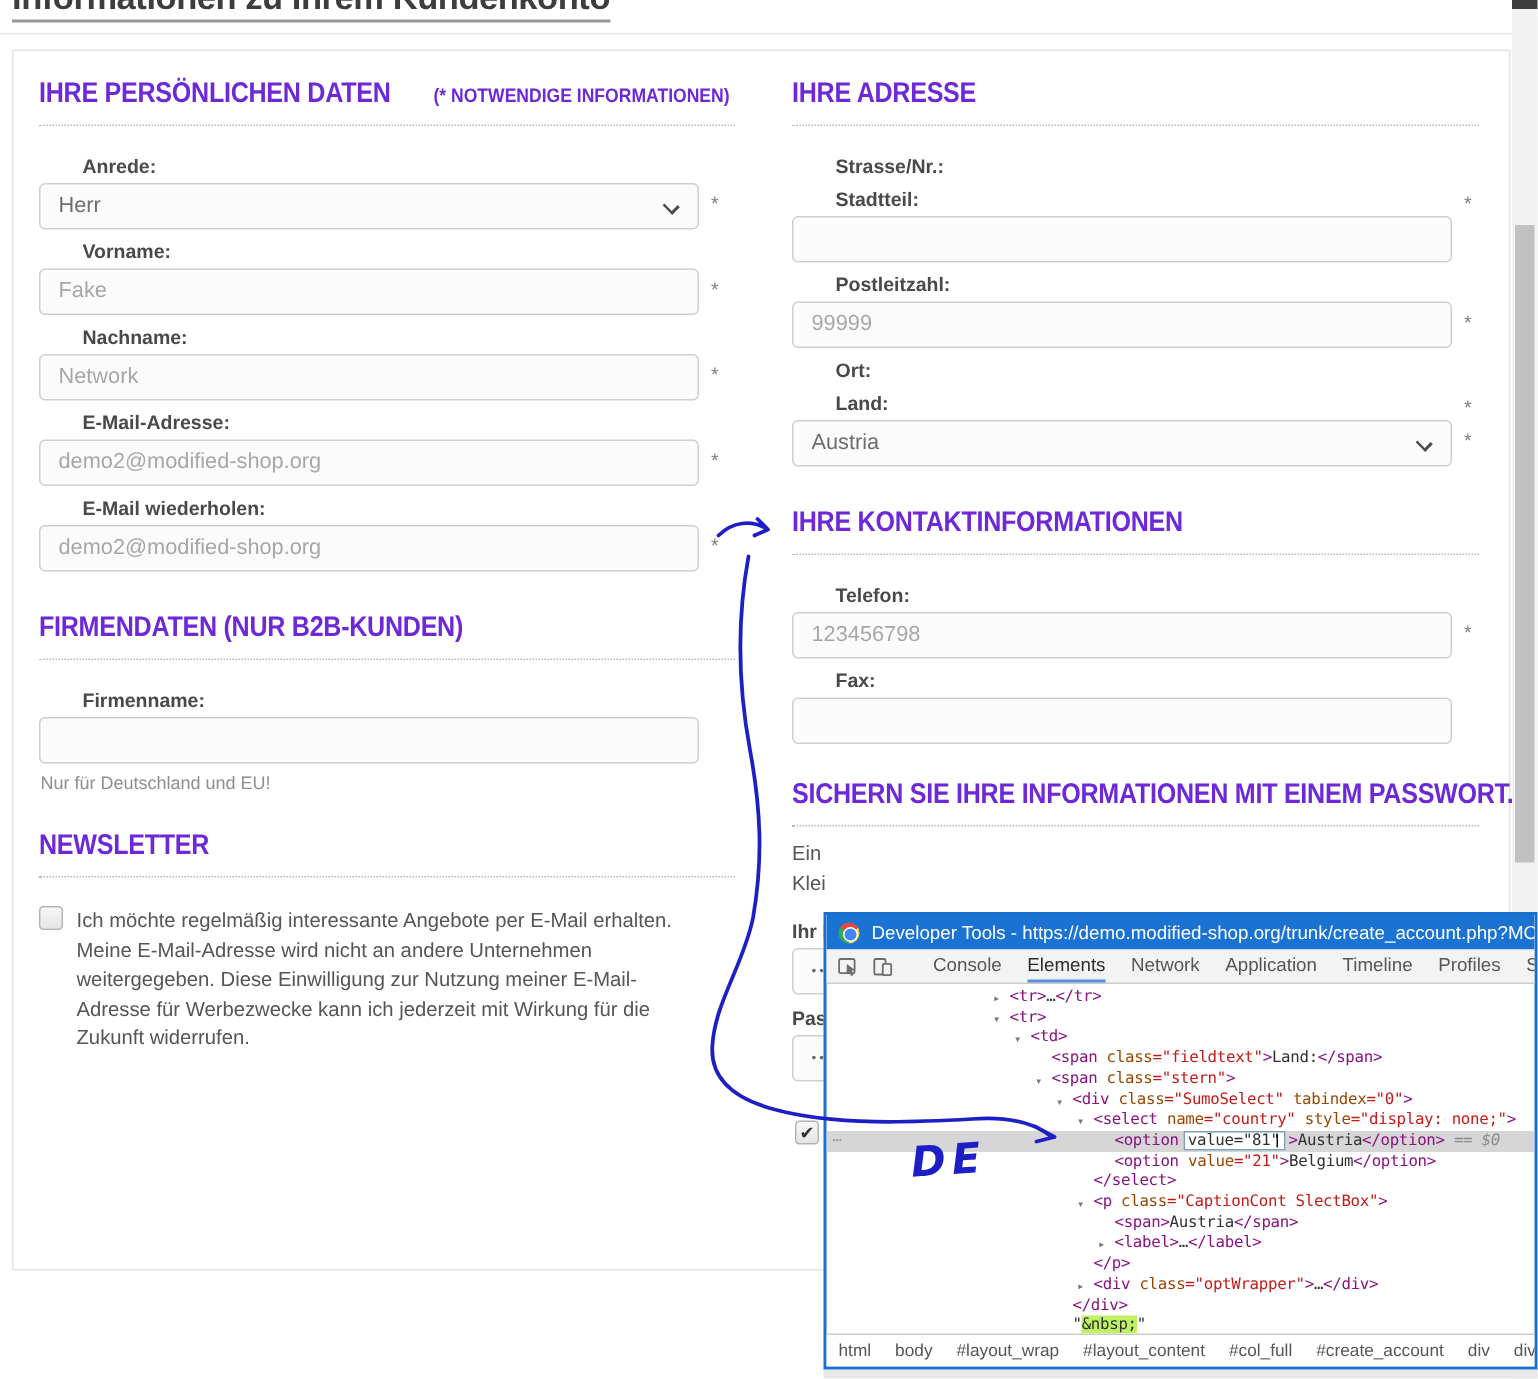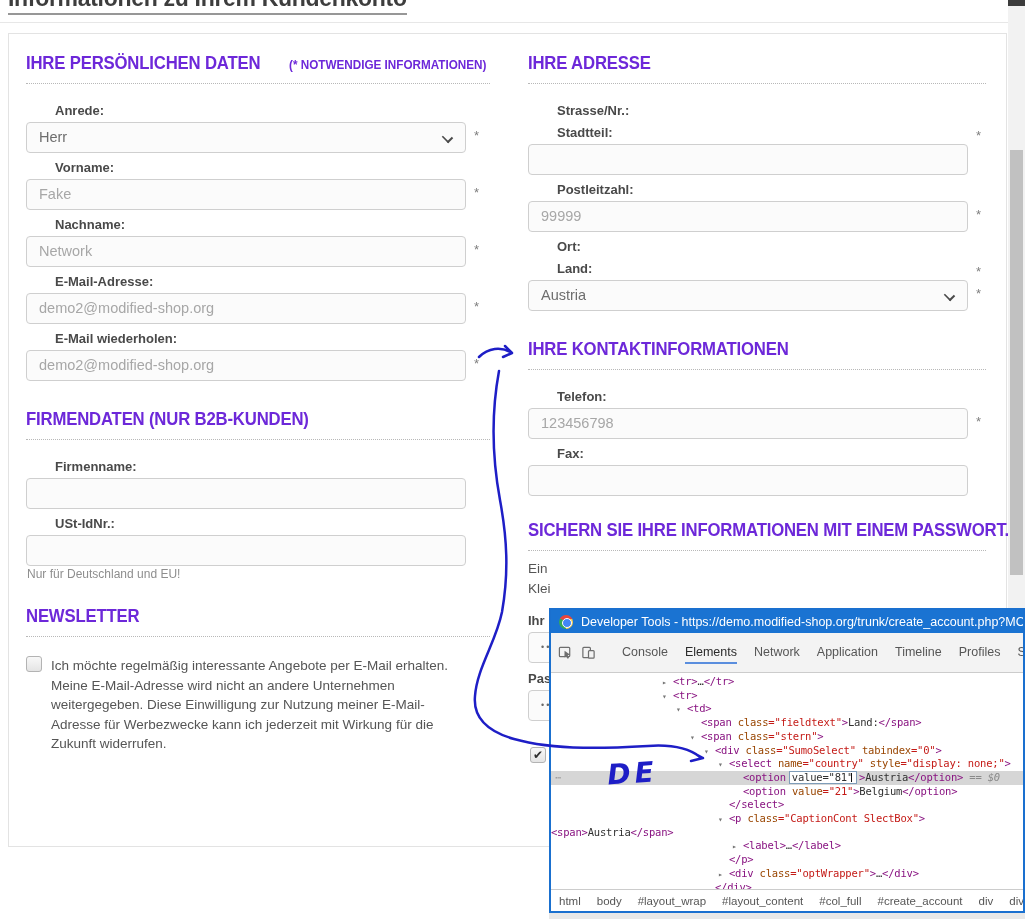--- a/index.html
+++ b/index.html
@@ -63,21 +63,21 @@
     border:2px solid #1a70cf; background:#fff; z-index:5; display:flex; flex-direction:column;
     overflow:hidden; }
   .under-devtools { position:absolute; left:549px; top:913px; right:0; bottom:0; background:#e8e8e8; z-index:4; }
   .dt-titlebar { height:23px; background:#1a73d2; display:flex; align-items:center;
     padding-left:8px; gap:8px; flex:0 0 auto; }
   .dt-title { color:#fff; font-size:12.5px; white-space:nowrap; }
   .chrome-logo { width:14px; height:14px; border-radius:50%; position:relative; flex:0 0 auto;
     background:conic-gradient(from -60deg,#e8453c 0 120deg,#ffce44 120deg 240deg,#35a854 240deg 360deg); }
   .chrome-logo::after { content:""; position:absolute; left:3px; top:3px; width:8px; height:8px;
     background:#4286f5; border:1.4px solid #fff; border-radius:50%; }
-  .dt-toolbar { height:40px; background:#f3f3f3; border-bottom:1px solid #ccc;
+  .dt-toolbar { height:23px; background:#f3f3f3; border-bottom:1px solid #ccc;
     display:flex; align-items:center; padding-left:7px; gap:8px; flex:0 0 auto; }
   .dt-icon { width:15px; height:15px; flex:0 0 auto; }
   .dt-divider { width:1px; height:15px; background:#ccc; margin:0 2px; }
   .dt-tabs { display:flex; gap:17px; margin-left:6px; white-space:nowrap; }
   .dt-tab { font-size:12.5px; color:#565656; line-height:21px; height:22px; }
   .dt-tab.sel { color:#2b2b2b; border-bottom:2px solid #5a8ede; }
   .dt-content { flex:1 1 auto; overflow:hidden; position:relative; padding-top:2px;
     font-family:"DejaVu Sans Mono", monospace; font-size:10.5px; letter-spacing:-0.2px; }
   .dom-line { position:relative; line-height:13.7px; white-space:nowrap; color:#303030; }
   .dom-line.hl { background:#d6d6d6; }
@@ -149,24 +149,20 @@
     <div class="gap20"></div>
     <div class="sec-head">
       <span class="big">FIRMENDATEN (NUR B2B-KUNDEN)</span>
     </div>
 
     <div class="field">
       <span class="flabel">Firmenname:</span>
       <div class="ibox"></div>
     </div>
 
-    <div class="field" style="margin-bottom:2px;">
-      <span class="flabel">USt-IdNr.:</span>
-      <div class="ibox"></div>
-    </div>
     <div class="note">Nur für Deutschland und EU!</div>
 
     <div class="gap24"></div>
     <div class="sec-head">
       <span class="big">NEWSLETTER</span>
     </div>
 
     <div class="news-row">
       <div class="cb"></div>
       <div class="news-text">Ich möchte regelmäßig interessante Angebote per E-Mail erhalten. Meine E-Mail-Adresse wird nicht an andere Unternehmen weitergegeben. Diese Einwilligung zur Nutzung meiner E-Mail-Adresse für Werbezwecke kann ich jederzeit mit Wirkung für die Zukunft widerrufen.</div>
@@ -277,21 +273,21 @@
       <div class="dom-line" style="padding-left: 122px;"><span class="twisty" style="left: 111px;">▾</span><span class="c-t">&lt;tr&gt;</span></div>
       <div class="dom-line" style="padding-left: 136px;"><span class="twisty" style="left: 125px;">▾</span><span class="c-t">&lt;td&gt;</span></div>
       <div class="dom-line" style="padding-left: 150px;"><span class="c-t">&lt;span </span><span class="c-n">class</span><span class="c-v">="fieldtext"</span><span class="c-t">&gt;</span><span class="c-x">Land:</span><span class="c-t">&lt;/span&gt;</span></div>
       <div class="dom-line" style="padding-left: 150px;"><span class="twisty" style="left: 139px;">▾</span><span class="c-t">&lt;span </span><span class="c-n">class</span><span class="c-v">="stern"</span><span class="c-t">&gt;</span></div>
       <div class="dom-line" style="padding-left: 164px;"><span class="twisty" style="left: 153px;">▾</span><span class="c-t">&lt;div </span><span class="c-n">class</span><span class="c-v">="SumoSelect"</span><span class="c-n"> tabindex</span><span class="c-v">="0"</span><span class="c-t">&gt;</span></div>
       <div class="dom-line" style="padding-left: 178px;"><span class="twisty" style="left: 167px;">▾</span><span class="c-t">&lt;select </span><span class="c-n">name</span><span class="c-v">="country"</span><span class="c-n"> style</span><span class="c-v">="display: none;"</span><span class="c-t">&gt;</span></div>
       <div class="dom-line hl" style="padding-left: 192px;"><span class="hl-dots">⋯</span><span class="c-t">&lt;option</span><span class="c-e">value="81"</span><span class="c-t">&gt;</span><span class="c-x">Austria</span><span class="c-t">&lt;/option&gt;</span><span class="c-m"> == $0</span></div>
       <div class="dom-line" style="padding-left: 192px;"><span class="c-t">&lt;option </span><span class="c-n">value</span><span class="c-v">="21"</span><span class="c-t">&gt;</span><span class="c-x">Belgium</span><span class="c-t">&lt;/option&gt;</span></div>
       <div class="dom-line" style="padding-left: 178px;"><span class="c-t">&lt;/select&gt;</span></div>
       <div class="dom-line" style="padding-left: 178px;"><span class="twisty" style="left: 167px;">▾</span><span class="c-t">&lt;p </span><span class="c-n">class</span><span class="c-v">="CaptionCont SlectBox"</span><span class="c-t">&gt;</span></div>
-      <div class="dom-line" style=""><span class="c-t">&lt;span&gt;</span><span class="c-x">Austria</span><span class="c-t">&lt;/span&gt;</span></div>
+      <div class="dom-line" style="padding-left: 192px;"><span class="c-t">&lt;span&gt;</span><span class="c-x">Austria</span><span class="c-t">&lt;/span&gt;</span></div>
       <div class="dom-line" style="padding-left: 192px;"><span class="twisty" style="left: 181px;">▸</span><span class="c-t">&lt;label&gt;</span><span class="c-x">…</span><span class="c-t">&lt;/label&gt;</span></div>
       <div class="dom-line" style="padding-left: 178px;"><span class="c-t">&lt;/p&gt;</span></div>
       <div class="dom-line" style="padding-left: 178px;"><span class="twisty" style="left: 167px;">▸</span><span class="c-t">&lt;div </span><span class="c-n">class</span><span class="c-v">="optWrapper"</span><span class="c-t">&gt;</span><span class="c-x">…</span><span class="c-t">&lt;/div&gt;</span></div>
       <div class="dom-line" style="padding-left: 164px;"><span class="c-t">&lt;/div&gt;</span></div>
       <div class="dom-line" style="padding-left: 164px;"><span class="c-x">"</span><span class="c-g">&amp;nbsp;</span><span class="c-x">"</span></div>
     </div>
   <div class="dt-breadcrumb" id="dt-breadcrumb">
       <span>html</span>
       <span>body</span>
       <span>#layout_wrap</span>

